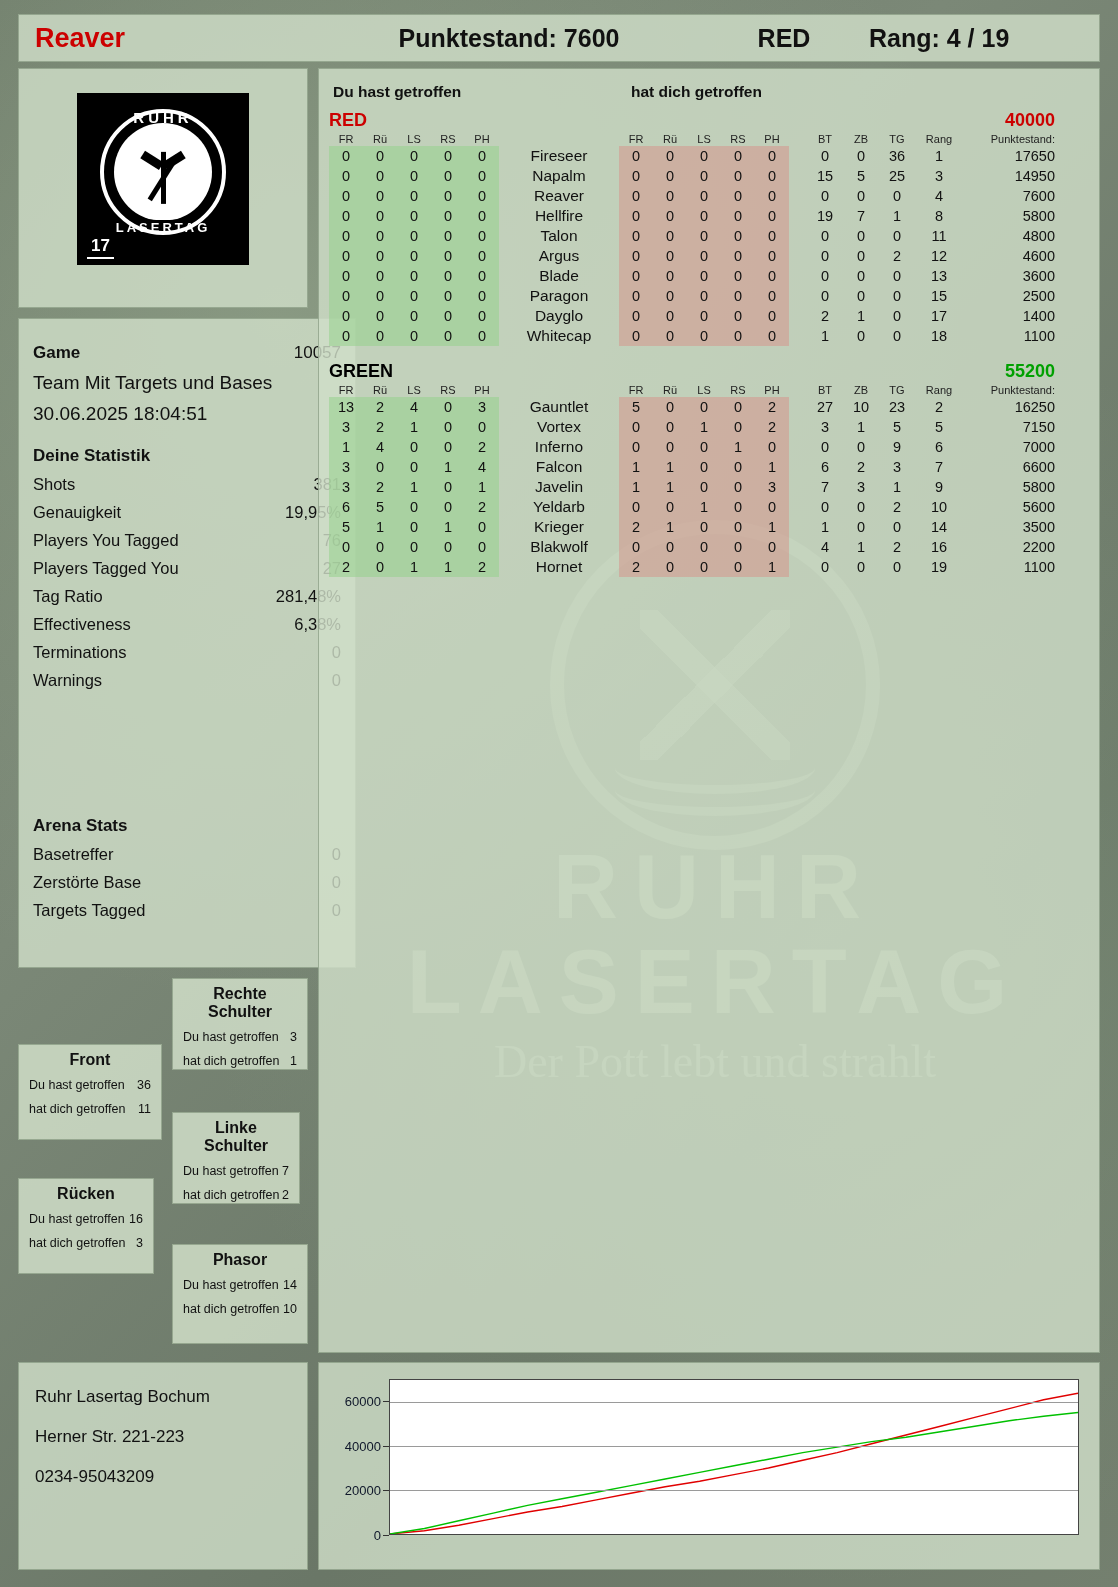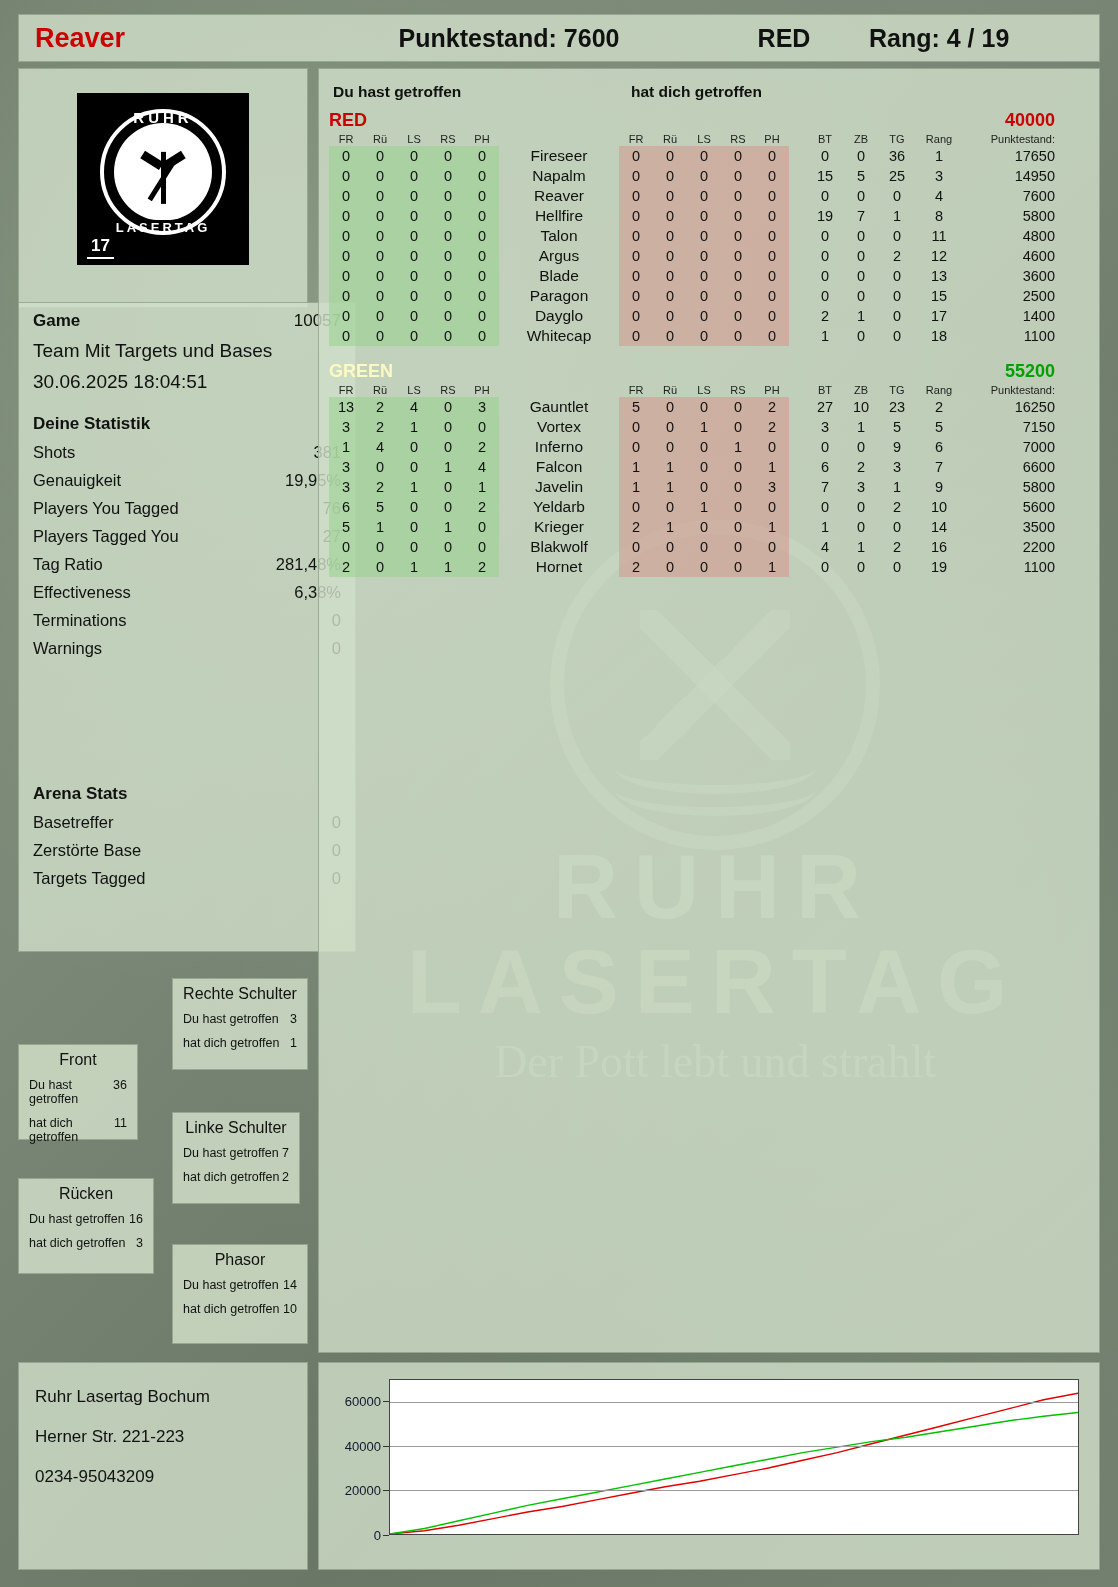--- a/index.html
+++ b/index.html
@@ -121,54 +121,54 @@
   }
   .logo-waves{
     position:absolute;left:50%;bottom:42px;transform:translateX(-50%);
     width:70px;height:10px;border-bottom:3px solid #000;border-radius:0 0 50% 50%/0 0 100% 100%;z-index:4;
   }
   .logo-num{
     position:absolute;left:10px;bottom:6px;font-size:17px;font-weight:bold;
     border-bottom:2px solid #fff;padding:0 4px 1px;
   }
 
-  #stats-panel { left:18px; top:302px; width:338px; height:650px; padding:4px 14px; }
+  #stats-panel { left:18px; top:318px; width:338px; height:650px; padding:20px 14px; }
   .row { display:flex; justify-content:space-between; font-size:16.5px; color:#111; padding:4.5px 0; }
   .row .k { }
   .row .v { font-weight:normal; }
   .hdr { font-weight:bold; font-size:17px; padding-top:4px; }
   .plain { font-size:19px; color:#111; padding:4.5px 0; }
   .spacer-lg { height:118px; }
 
   
   .hitbox { position:absolute; background:rgba(208,222,200,0.85);
     border:1px solid rgba(120,140,115,0.6); z-index:3; padding:6px 8px; }
-  .hitbox .title { text-align:center; font-weight:normal; font-size:16px; color:#111; margin-bottom:4px;}
+  .hitbox .title { text-align:center; font-weight:bold; font-size:16px; color:#111; margin-bottom:4px;}
   .hitbox .hrow { display:flex; justify-content:space-between; font-size:12.5px; color:#111; padding:5px 2px; }
   #hb-rs { left:172px; top:978px; width:136px; height:92px; }
-  #hb-front { left:18px; top:1044px; width:120px; height:96px; }
+  #hb-front { left:18px; top:1044px; width:144px; height:96px; }
   #hb-ls { left:172px; top:1112px; width:128px; height:92px; }
   #hb-back { left:18px; top:1178px; width:136px; height:96px; }
   #hb-phasor { left:172px; top:1244px; width:136px; height:100px; }
 
   
   #address { left:18px; top:1362px; width:290px; height:208px; padding:14px 14px; }
   #address div { font-size:17px; color:#111; padding:10px 2px; }
 
   
   #board { left:318px; top:68px; width:782px; height:1285px; padding:10px 6px 0 10px; }
   .board-head { display:flex; font-size:15.5px; font-weight:bold; color:#111; margin:4px 0 8px 4px; }
   .board-head .a { width:298px; }
   .board-head .b { width:220px; }
 
   table.score { border-collapse:collapse; font-size:14.5px; color:#111; }
   table.score td { padding:1px 0; }
   .teamrow td { font-size:18px; font-weight:bold; padding-bottom:2px; }
   .teamname-red { color:#cc0000; }
-  .teamname-green { color:#fef9c3; }
+  .teamname-green { color:#000000; }
   .teamtotal-red { color:#cc0000; text-align:right; }
   .teamtotal-green { color:#00a000; text-align:right; }
   .colhdr td { font-size:11px; color:#222; padding-bottom:2px; }
 
   .c-num { width:34px; text-align:center; }
   .c-name { width:120px; text-align:center; padding:0 6px; font-size:15.5px; }
   .c-gap { width:18px; }
   .c-bt { width:36px; text-align:center; }
   .c-rang { width:48px; text-align:center; }
   .c-pts { width:92px; text-align:right; padding-right:6px; }

